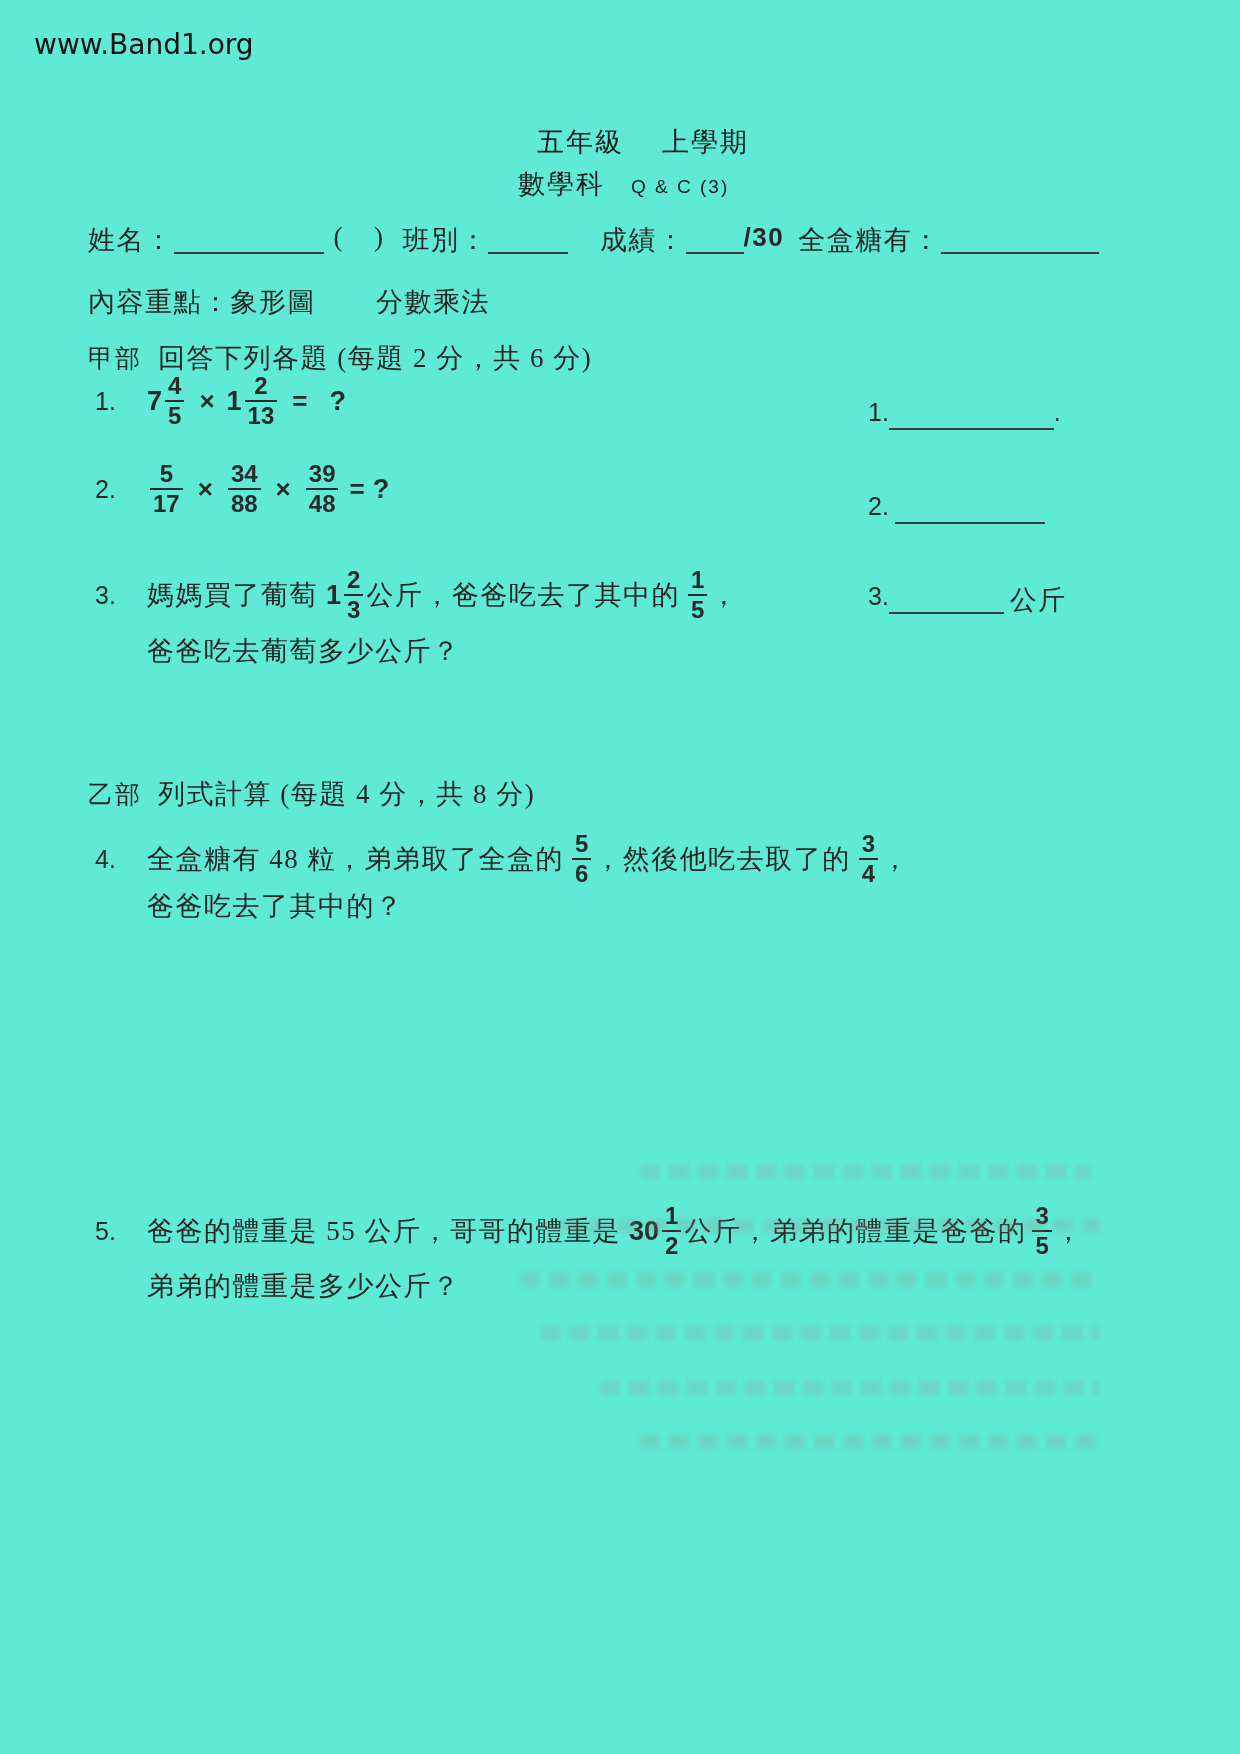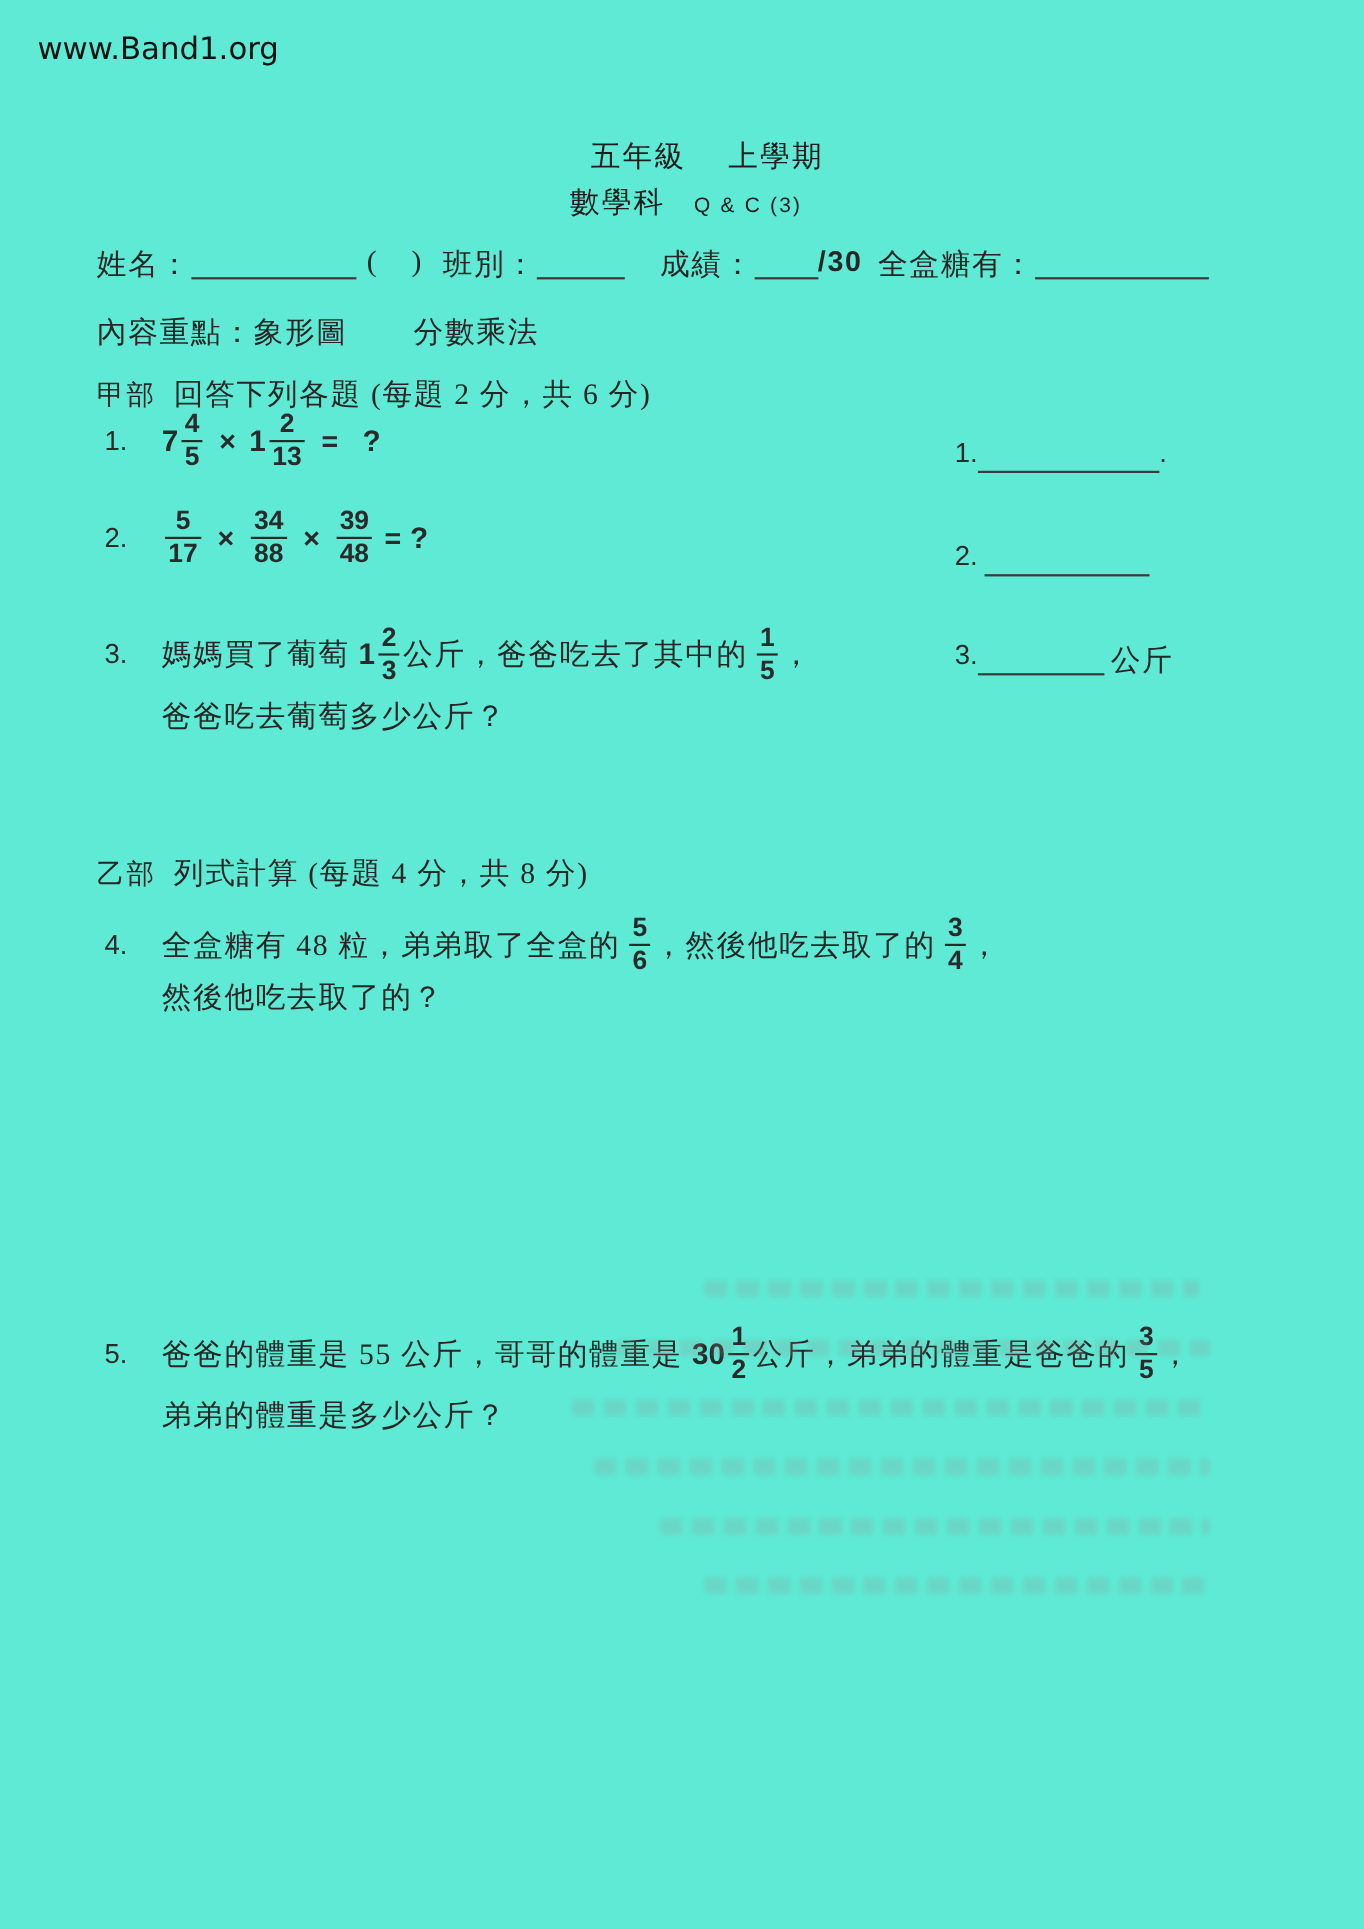--- a/index.html
+++ b/index.html
@@ -153,21 +153,21 @@
       <span class="num">5</span>
       <span class="den">6</span>
     </span>
     <span class="cjk">，然後他吃去取了的</span>
     <span class="frac" style="margin-left:8px;">
       <span class="num">3</span>
       <span class="den">4</span>
     </span>
     <span class="cjk">，</span>
   </div>
-  <div class="abs cjk" style="left:147px; top:888px;">然後他吃去取了的？</div>
+  <div class="abs cjk" style="left:147px; top:888px;">爸爸吃去了其中的？</div>
 
   <div class="row" style="left:95px; top:1196px; height:70px;">
     <span class="qnum">5.</span>
     <span class="cjk">爸爸的體重是 55 公斤，哥哥的體重是</span>
     <span class="mathnum" style="margin-left:8px;">30</span>
     <span class="frac">
       <span class="num">1</span>
       <span class="den">2</span>
     </span>
     <span class="cjk">公斤，弟弟的體重是爸爸的</span>

